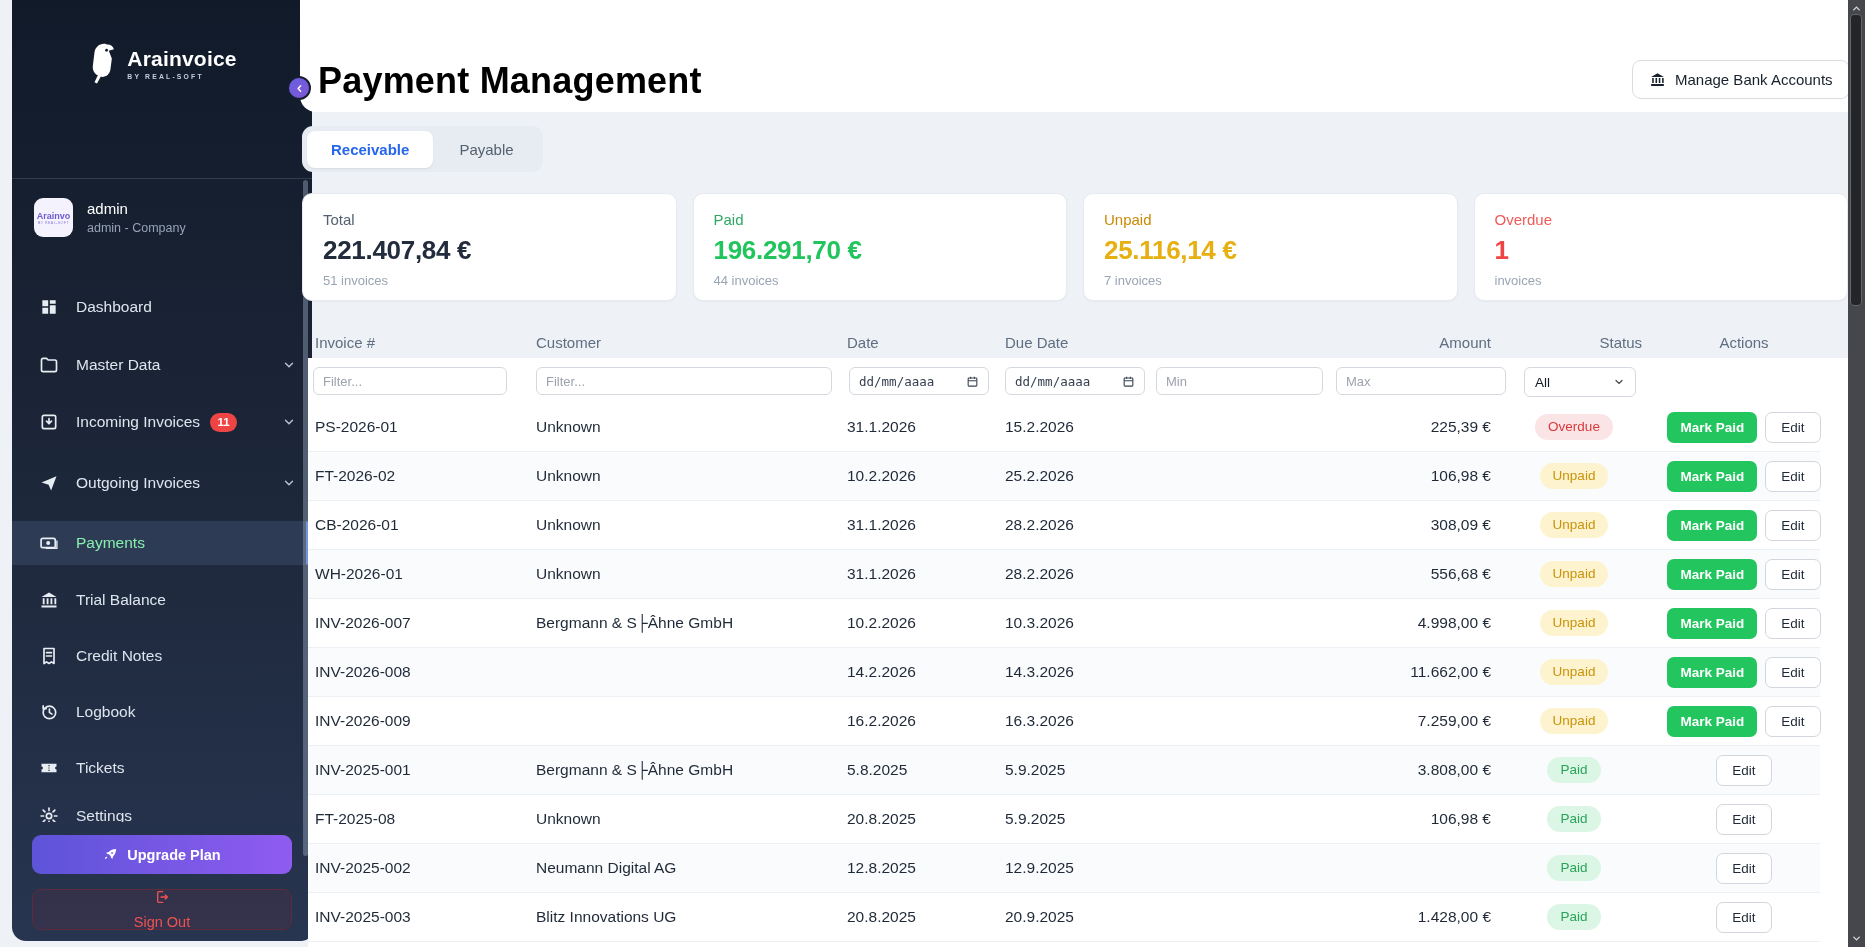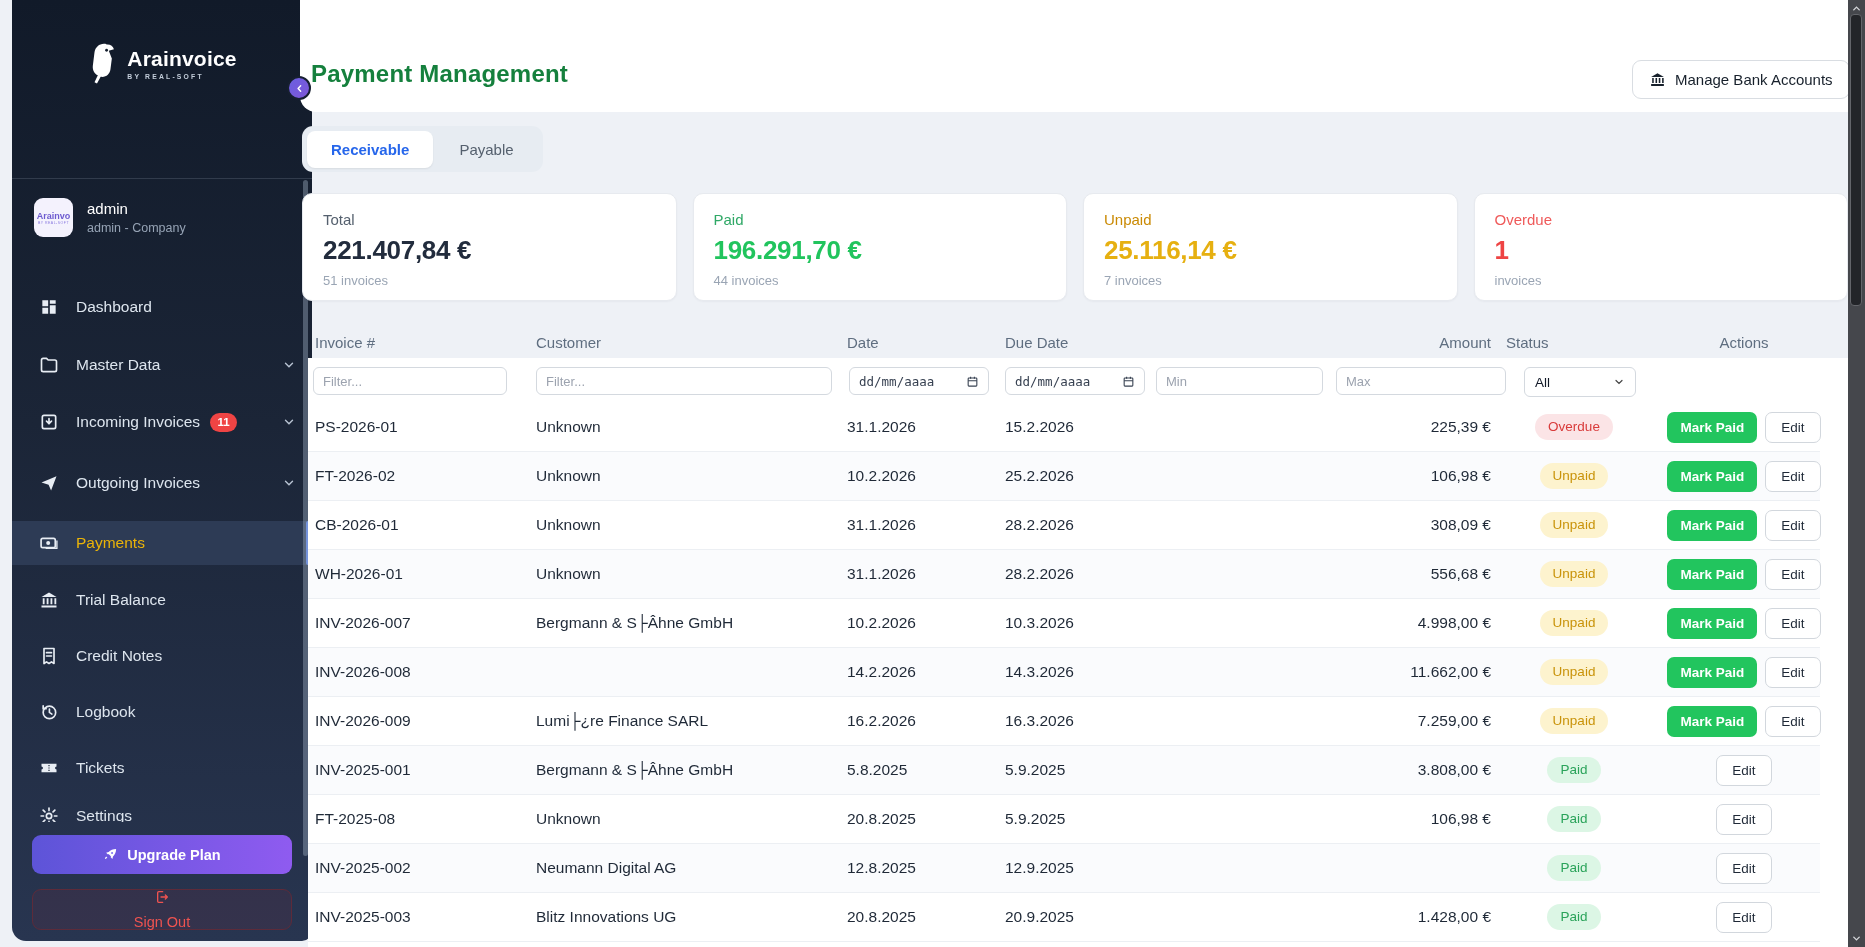--- a/index.html
+++ b/index.html
@@ -19,40 +19,40 @@
   .avatar{width:39px;height:39px;background:#f4f2fd;border-radius:9px;display:flex;flex-direction:column;
           align-items:center;justify-content:center;overflow:hidden;}
   .avatar .a1{color:#6d5bd0;font-size:9px;font-weight:bold;}
   .avatar .a2{color:#8a7ae0;font-size:3.5px;letter-spacing:.5px;}
   .uname{color:#fff;font-size:15px;font-weight:normal;line-height:1.2;}
   .urole{color:#96a3b5;font-size:12.5px;margin-top:3px;}
   .nav{position:absolute;top:270px;left:0;width:300px;height:552px;overflow:hidden;}
   .nitem{position:absolute;left:0;width:300px;height:44px;display:flex;align-items:center;
          padding-left:27px;box-sizing:border-box;color:#dde5ee;font-size:15.5px;cursor:pointer;}
   .nitem .nicon{width:20px;height:20px;margin-right:17px;flex:0 0 20px;color:#e8edf4;}
-  .nitem.active{background:#2d3b55;color:#eab308;}
+  .nitem.active{background:#2d3b55;color:#86efac;}
   .abar{position:absolute;right:0;top:0;width:6px;height:44px;background:#5c86f7;border-radius:2px;}
   .nchev{position:absolute;right:16px;color:#b9c4d3;}
   .nbadge{margin-left:10px;background:#ef4444;color:#fff;font-size:11.5px;font-weight:bold;
           min-width:17px;height:19px;padding:0 5px;border-radius:999px;display:inline-flex;
           align-items:center;justify-content:center;}
   .sscroll{position:absolute;left:291px;top:180px;width:5px;height:676px;background:rgba(148,163,184,.45);border-radius:3px;}
   .upgrade{position:absolute;left:20px;top:835px;width:260px;height:39px;border:none;border-radius:9px;
     background:linear-gradient(90deg,#5d54d8,#8f5bf0);color:#fff;font-weight:bold;font-size:14.5px;
     display:flex;align-items:center;justify-content:center;gap:9px;cursor:pointer;font-family:inherit;}
   .signout{position:absolute;left:20px;top:889px;width:260px;height:41px;border-radius:9px;
     background:rgba(150,40,60,.12);border:1px solid #5d2b3a;color:#ef5350;font-size:14.5px;
     display:flex;align-items:center;justify-content:center;gap:9px;cursor:pointer;font-family:inherit;flex-direction:column;}
   .collapse{position:absolute;left:287px;top:76px;width:24px;height:24px;border-radius:50%;z-index:6;
     background:linear-gradient(135deg,#6a5fe0,#7e57d6);border:2px solid #161f30;box-sizing:border-box;
     display:flex;align-items:center;justify-content:center;cursor:pointer;}
 
   
   .hband{position:absolute;left:300px;top:0;width:1548px;height:112px;background:#fff;border-radius:0 0 0 16px;}
-  .ptitle{position:absolute;left:311px;top:60px;font-size:24px;font-weight:bold;color:#15803d;letter-spacing:.2px;}
+  .ptitle{position:absolute;left:318px;top:60px;font-size:36px;font-weight:bold;color:#000000;letter-spacing:.2px;}
   .manage{position:absolute;left:1632px;top:60px;height:39px;padding:0 16px;background:#fff;
     border:1px solid #d9dde2;border-radius:9px;display:flex;align-items:center;gap:9px;
     font-size:15px;color:#17202b;cursor:pointer;font-family:inherit;}
 
   
   .tabs{position:absolute;left:302px;top:126px;height:46px;background:#e7ecf2;border-radius:11px;
         display:flex;align-items:center;padding:0 5px;gap:2px;box-sizing:border-box;}
   .tab{height:37px;padding:0 24px;display:flex;align-items:center;font-size:15px;color:#55606e;
        border-radius:8px;cursor:pointer;}
   .tab.active{background:#fff;color:#2666eb;font-weight:bold;box-shadow:0 1px 2px rgba(0,0,0,.07);}
@@ -325,21 +325,21 @@
       <div class="cvalue">1</div>
       <div class="csub">invoices</div>
     </div>
   </div>
 
   <span class="th" style="left:315px">Invoice #</span>
   <span class="th" style="left:536px">Customer</span>
   <span class="th" style="left:847px">Date</span>
   <span class="th" style="left:1005px">Due Date</span>
   <span class="th" style="left:1330px;width:161px;text-align:right">Amount</span>
-  <span class="th" style="left:1506px;width:136px;text-align:left">Status</span>
+  <span class="th" style="left:1506px;width:136px;text-align:right">Status</span>
   <span class="th" style="left:1654px;width:180px;text-align:center">Actions</span>
 
   <div class="twhite"></div>
 
   <input class="fin" style="left: 313px; width: 194px;" placeholder="Filter...">
   <input class="fin" style="left: 536px; width: 296px;" placeholder="Filter...">
   <div class="fdate" style="left:849px;width:140px">
     <span>dd/mm/aaaa</span>
     <span>
       <svg viewBox="0 0 24 24" width="13" height="13" fill="none" stroke="#374151" stroke-width="2">
@@ -452,21 +452,20 @@
         <span class="badge b-unpaid">Unpaid</span>
       </span>
     <span class="c-act">
       <button class="mark">Mark Paid</button>
       <button class="edit">Edit</button>
     </span>
   </div>
 
   <div class="trow" style="top:697px">
     <span class="cell c-inv">INV-2026-009</span>
-    <span class="cell c-cust">Lumi├¿re Finance SARL</span>
     <span class="cell c-date">16.2.2026</span>
     <span class="cell c-due">16.3.2026</span>
     <span class="cell c-amt">7.259,00 €</span>
     <span class="c-status">
         <span class="badge b-unpaid">Unpaid</span>
       </span>
     <span class="c-act">
       <button class="mark">Mark Paid</button>
       <button class="edit">Edit</button>
     </span>

